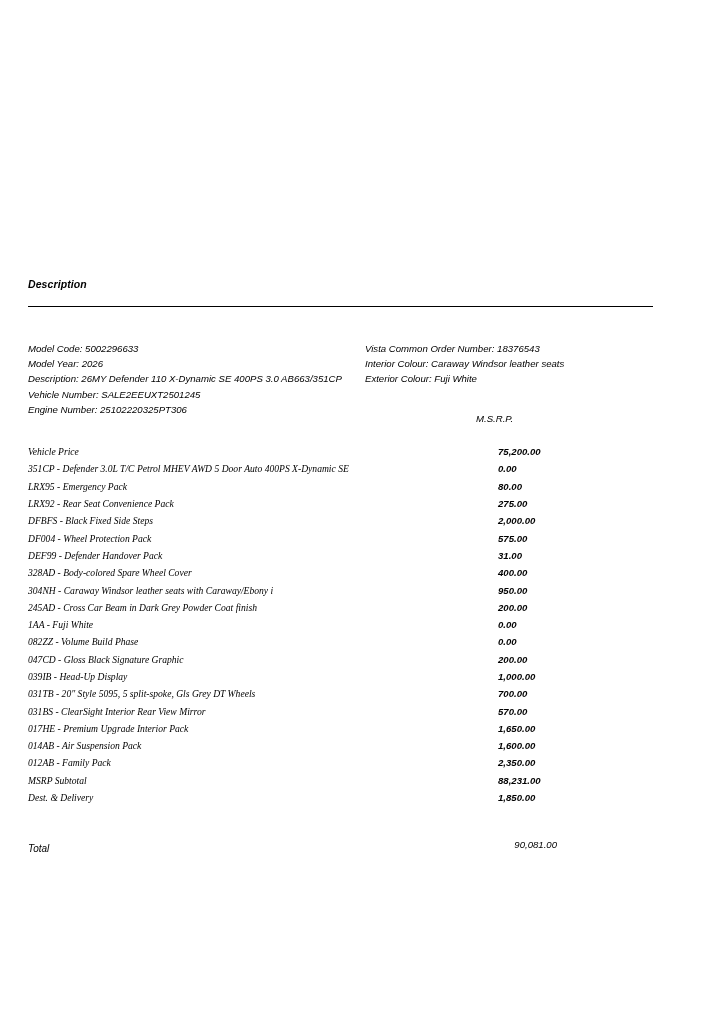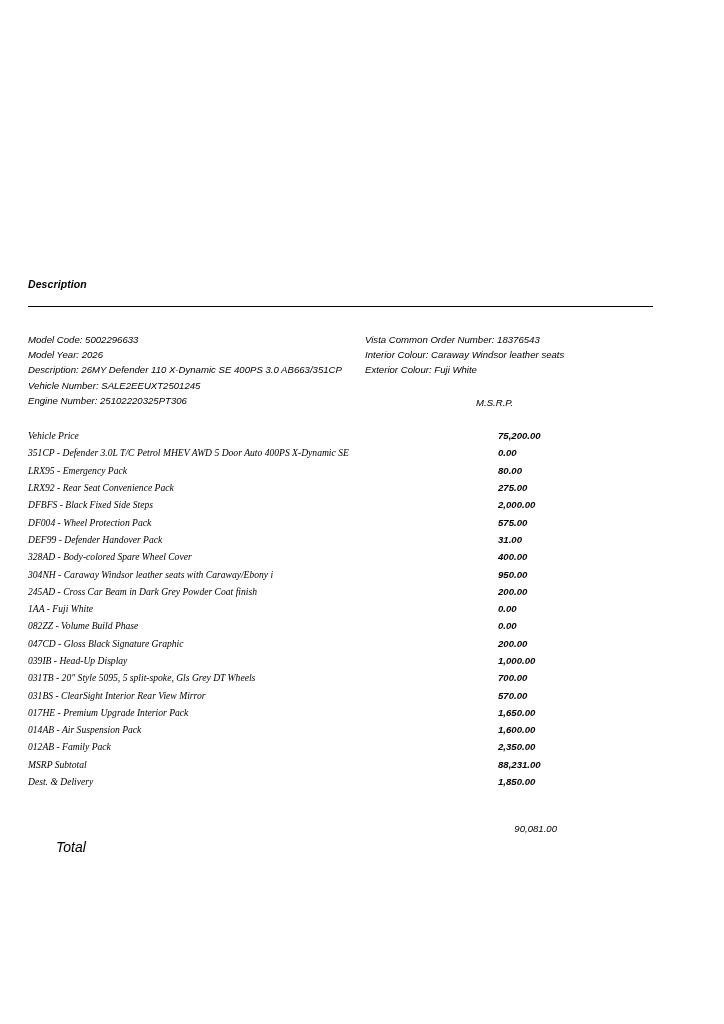--- a/index.html
+++ b/index.html
@@ -43,35 +43,35 @@
     margin-top: 1px;
   }
 
   .info-block {
     position: relative;
     margin-top: 18px;
     height: 72px;
   }
   .info-col {
     position: absolute;
-    top: 7px;
+    top: 16px;
   }
   .info-col.left { left: 0; width: 340px; }
   .info-col.right { left: 337px; width: 290px; }
   .info-line {
     font-size: 9.6px;
     font-style: italic;
     line-height: 15.2px;
     white-space: nowrap;
   }
 
   .msrp-head {
     position: relative;
     height: 22px;
-    margin-top: 0;
+    margin-top: 16px;
   }
   .msrp-head .msrp-label {
     position: absolute;
     left: 448px;
     top: 0;
     font-size: 9.6px;
     font-style: italic;
     white-space: nowrap;
   }
 
@@ -100,24 +100,23 @@
   }
 
   .total-row {
     position: relative;
     margin-top: 33px;
     height: 18px;
   }
   .total-row .t-label {
     position: absolute;
     left: 0;
-    top: 16px;
-    font-size: 14px;
-    font-style: italic;
-    margin-left: 28px;
+    top: 4px;
+    font-size: 10px;
+    font-style: italic;
   }
   .total-row .t-amt {
     position: absolute;
     left: 374px;
     top: 0;
     width: 155px;
     text-align: right;
     font-size: 9.6px;
     font-style: italic;
   }

